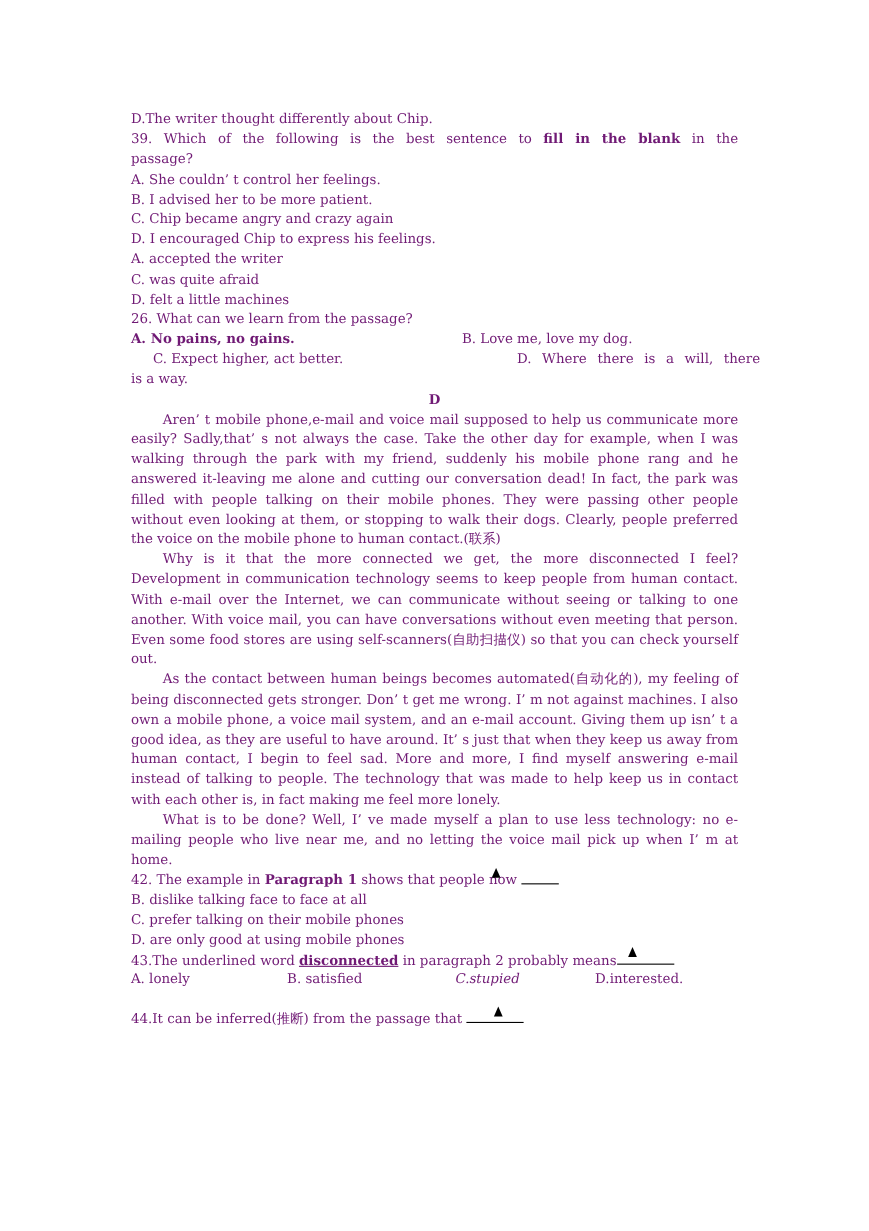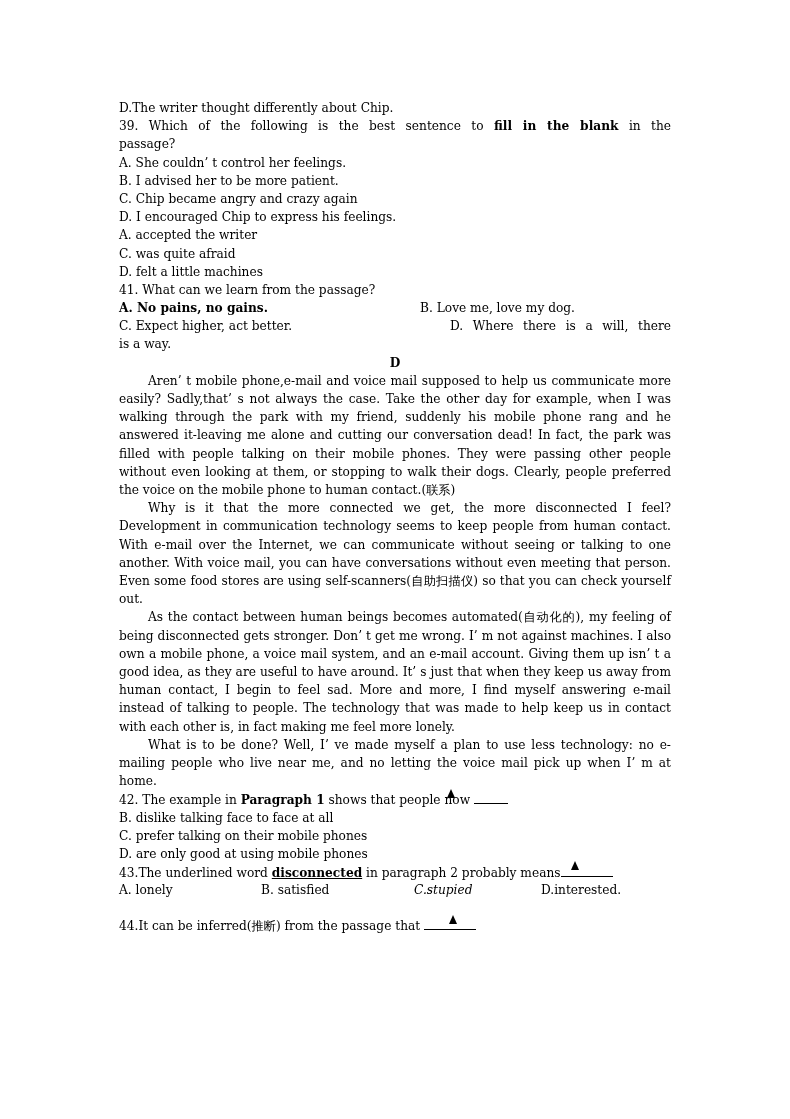--- a/index.html
+++ b/index.html
@@ -4,21 +4,21 @@
 <style>
   html, body { margin: 0; padding: 0; background: #ffffff; }
   body { width: 790px; height: 1119px; position: relative; overflow: hidden; }
   .page {
     position: absolute;
     left: 119px;
     top: 99px;
     width: 552px;
     font-family: "DejaVu Serif", "Liberation Serif", serif;
     font-size: 12.2px;
-    color: #000000;
+    color: #701a75;
     line-height: 18.2px;
   }
   .line { white-space: pre; height: 18.2px; position: relative; }
   .just { text-align: justify; text-align-last: justify; white-space: normal; }
   .para { text-align: justify; white-space: normal; }
   .indent { text-indent: 29px; }
   .bold { font-weight: bold; font-family: "DejaVu Serif", serif; }
   .center { text-align: center; font-weight: bold; }
   .blank { display: inline-block; border-bottom: 1px solid #000; height: 13px; vertical-align: baseline; }
   .tri { position: absolute; width: 0; height: 0; border-left: 4px solid transparent; border-right: 4px solid transparent; border-bottom: 9px solid #000; }
@@ -36,23 +36,23 @@
   <div class="line">passage?</div>
   <div class="line">A. She couldn’ t control her feelings.</div>
   <div class="line">B. I advised her to be more patient.</div>
   <div class="line">C. Chip became angry and crazy again</div>
   <div class="line">D. I encouraged Chip to express his feelings.</div>
 
   <div class="line">A. accepted the writer</div>
   <div class="line">C. was quite afraid</div>
   <div class="line">D. felt a little machines</div>
 
-  <div class="line">41. What can we learn from the passage?</div>
+  <div class="line">26. What can we learn from the passage?</div>
   <div class="line"><span style="display:inline-block;width:301px;font-weight:bold;">A. No pains, no gains.</span><span>B. Love me, love my dog.</span></div>
-  <div class="line"><span style="display:inline-block;width:331px;">C. Expect higher, act better.</span><span style="display:inline-block;width:221px;text-align:justify;text-align-last:justify;">D. Where there is a will, there</span></div>
+  <div class="line"><span style="display:inline-block;width:331px;margin-left:20px;">C. Expect higher, act better.</span><span style="display:inline-block;width:221px;text-align:justify;text-align-last:justify;">D. Where there is a will, there</span></div>
   <div class="line">is a way.</div>
 
   <div class="line center">D</div>
 
   <div class="para indent">Aren’ t mobile phone,e-mail and voice mail supposed to help us communicate more easily? Sadly,that’ s not always the case. Take the other day for example, when I was walking through the park with my friend, suddenly his mobile phone rang and he answered it-leaving me alone and cutting our conversation dead! In fact, the park was filled with people talking on their mobile phones. They were passing other people without even looking at them, or stopping to walk their dogs. Clearly, people preferred the voice on the mobile phone to human contact.(联系)</div>
   <div class="para indent">Why is it that the more connected we get, the more disconnected I feel? Development in communication technology seems to keep people from human contact. With e-mail over the Internet, we can communicate without seeing or talking to one another. With voice mail, you can have conversations without even meeting that person. Even some food stores are using self-scanners(自助扫描仪) so that you can check yourself out.</div>
   <div class="para indent">As the contact between human beings becomes automated(自动化的), my feeling of being disconnected gets stronger. Don’ t get me wrong. I’ m not against machines. I also own a mobile phone, a voice mail system, and an e-mail account. Giving them up isn’ t a good idea, as they are useful to have around. It’ s just that when they keep us away from human contact, I begin to feel sad. More and more, I find myself answering e-mail instead of talking to people. The technology that was made to help keep us in contact with each other is, in fact making me feel more lonely.</div>
   <div class="para indent">What is to be done? Well, I’ ve made myself a plan to use less technology: no e-mailing people who live near me, and no letting the voice mail pick up when I’ m at home.</div>
 
   <div class="line"><span>42. The example in </span><span class="bold">Paragraph 1</span><span> shows that people now </span><span class="blank" style="width:34px;"></span><span class="tri" style="left:328px;top:-1px;"></span></div>

